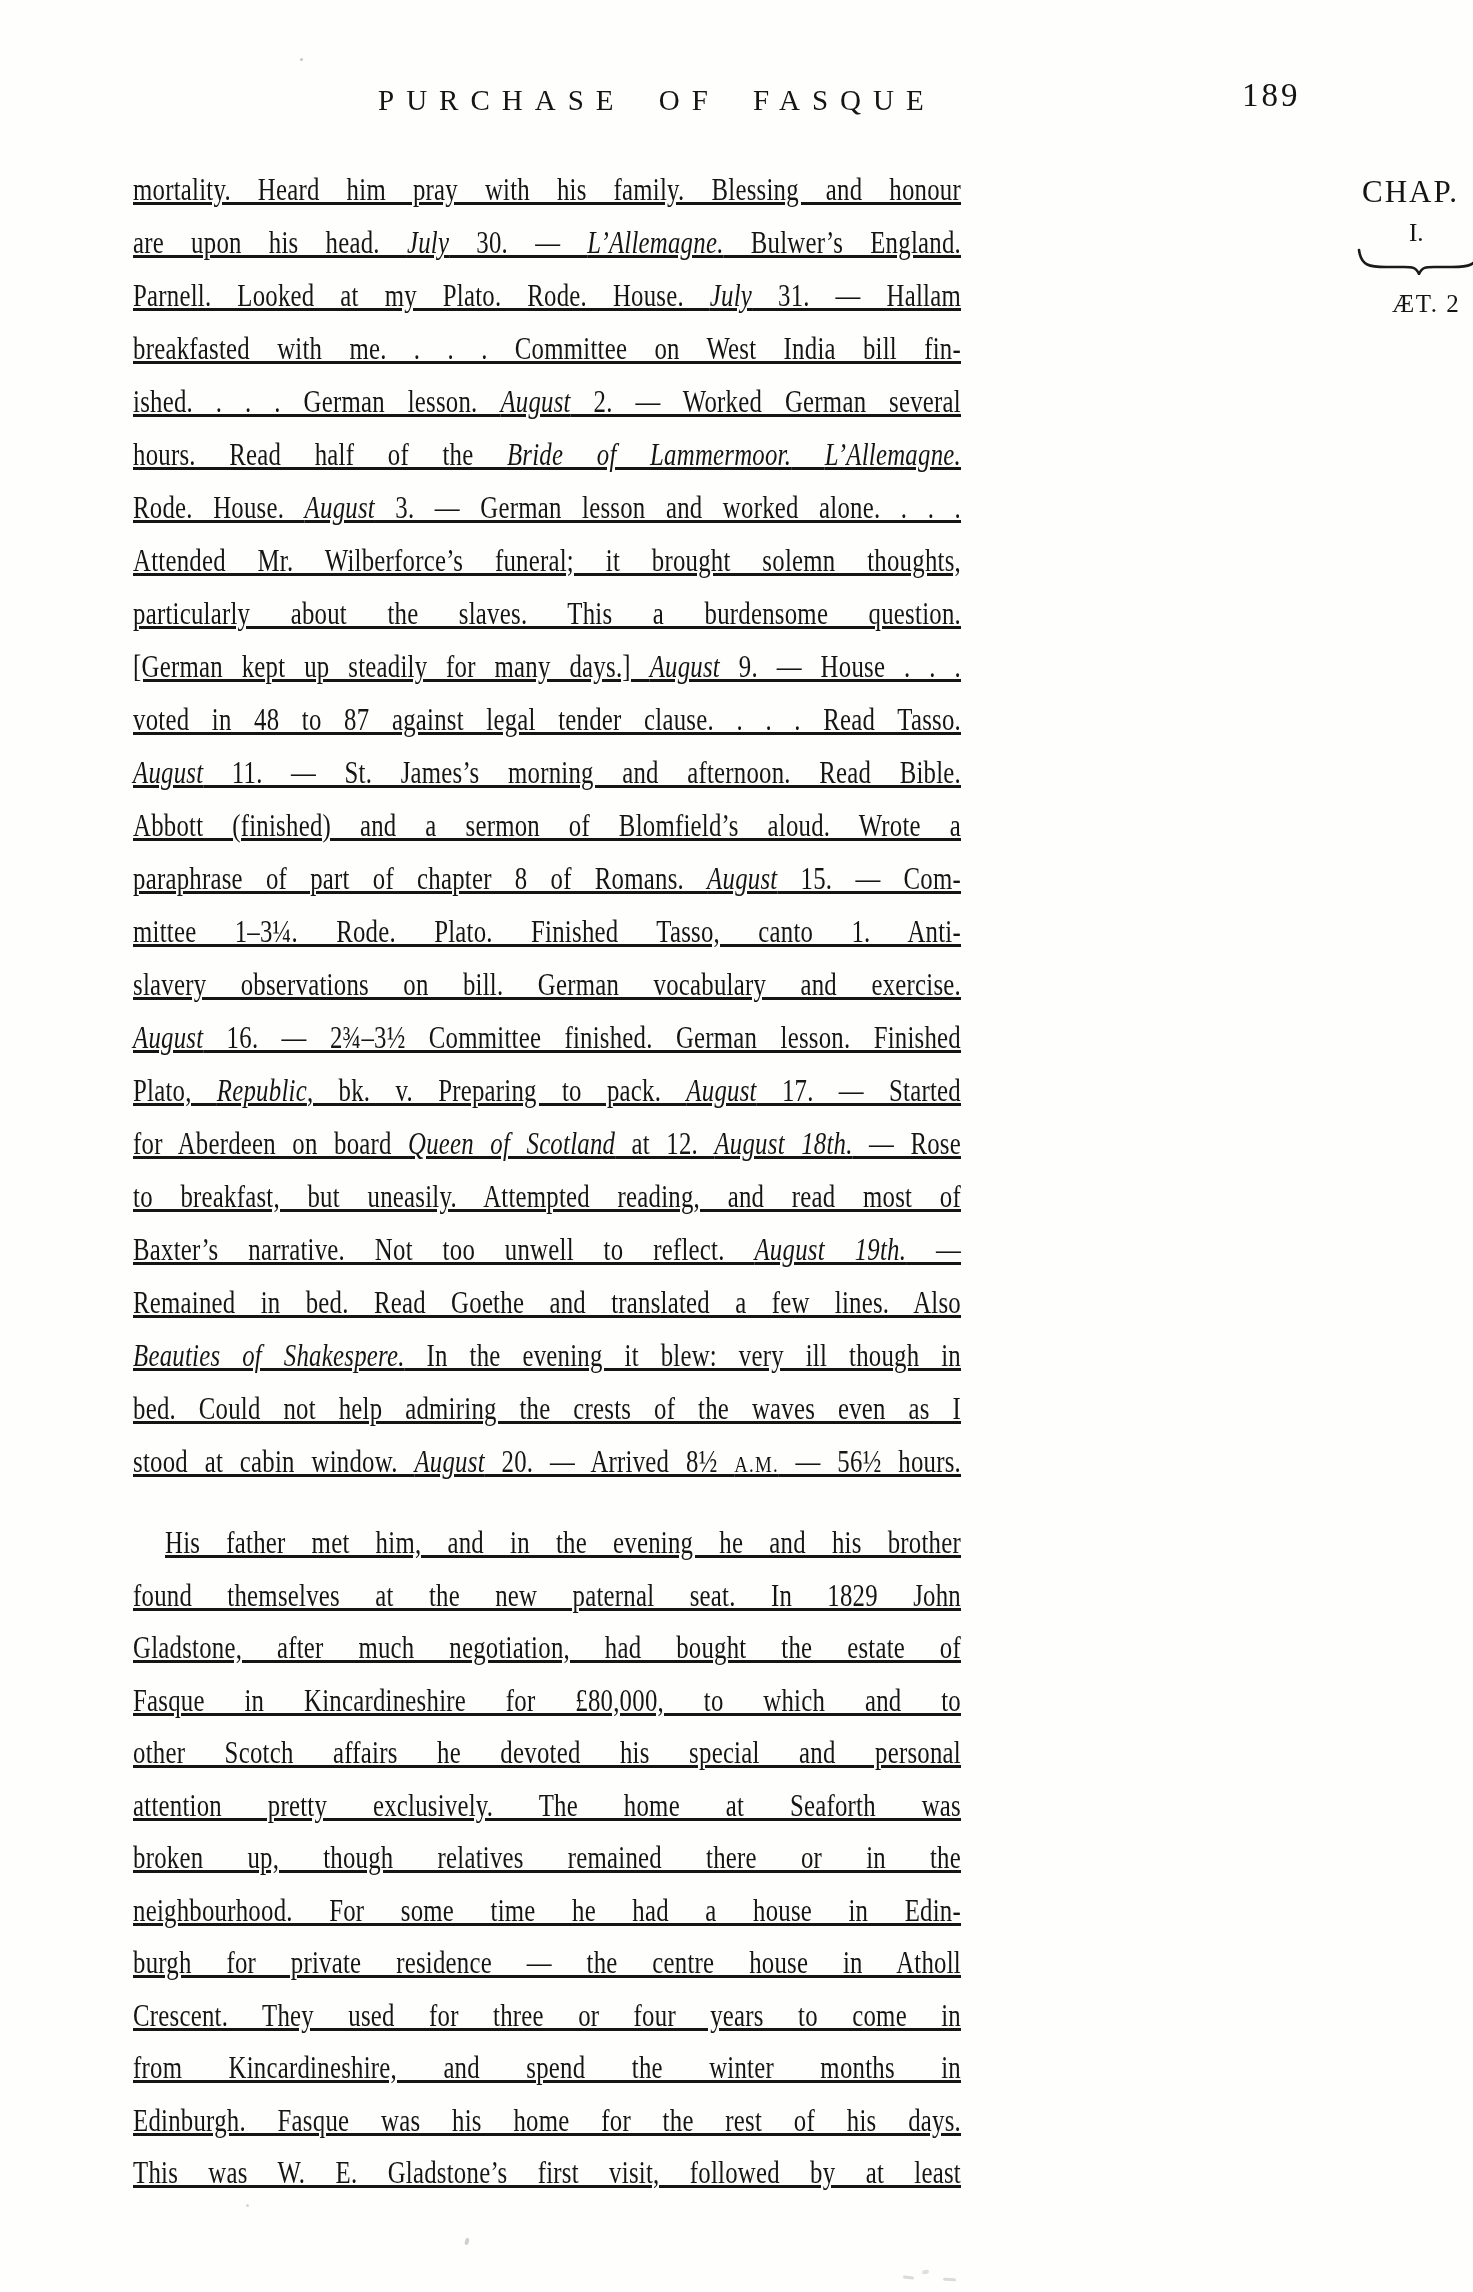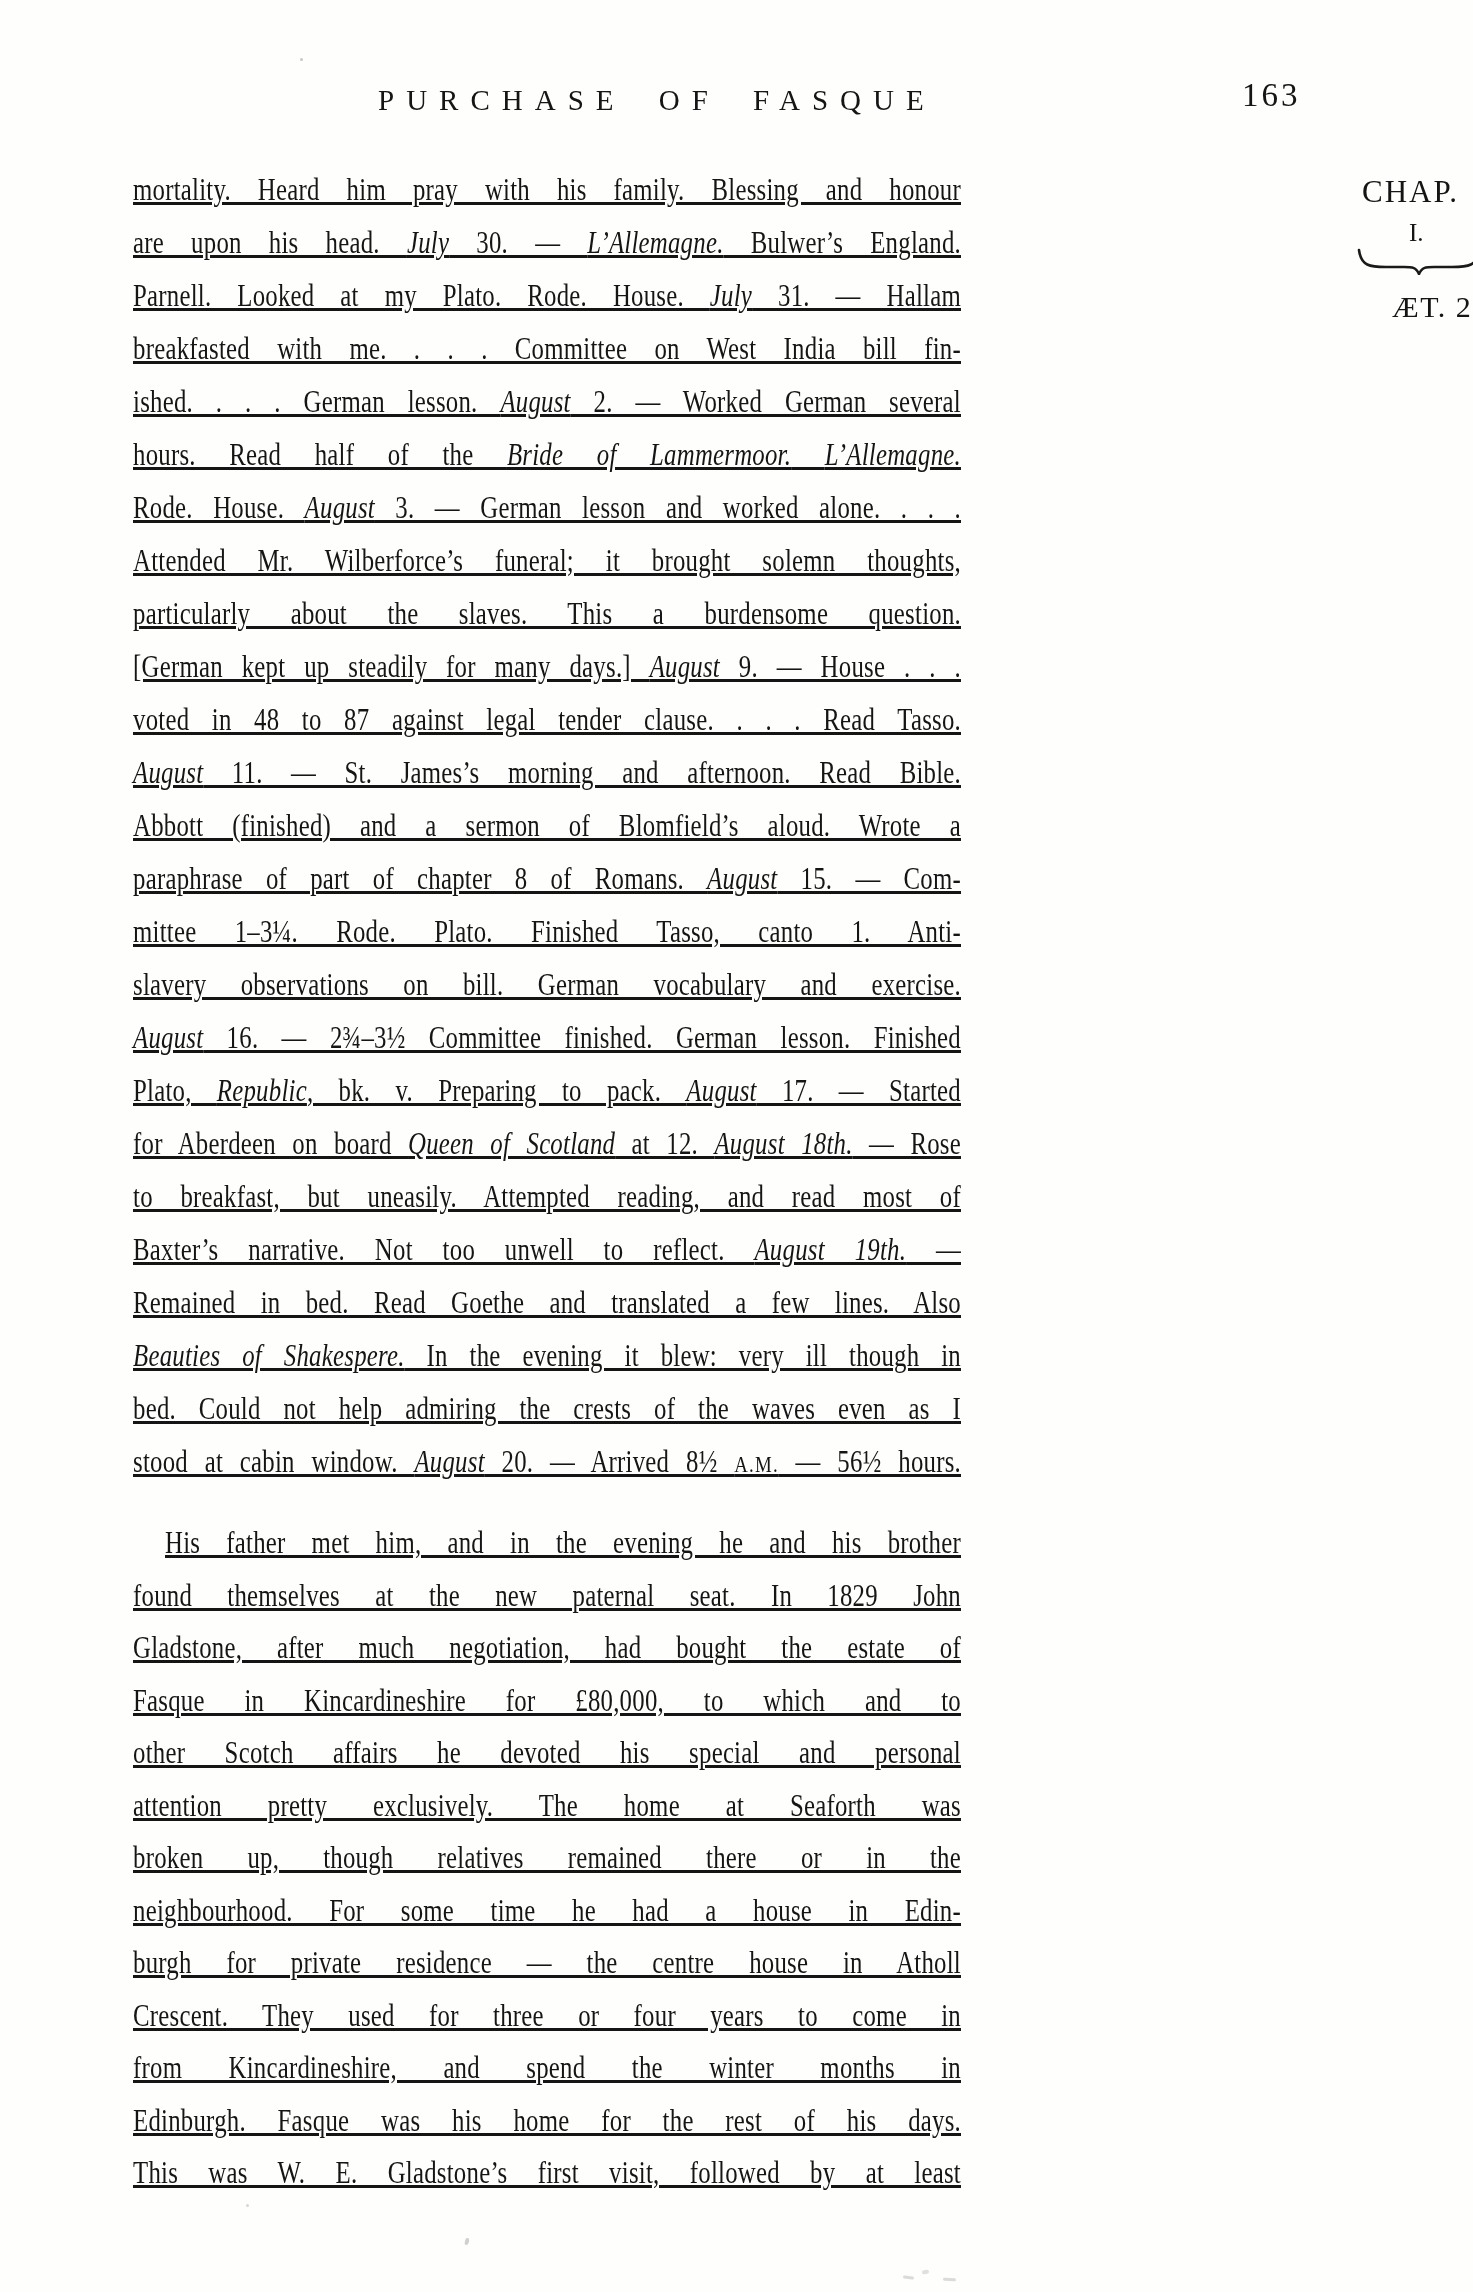--- a/index.html
+++ b/index.html
@@ -26,21 +26,21 @@
   }
   .sidenote-num {
     position:absolute; left:1409px; top:219px;
     font-size:25px;
   }
   .sidenote-brace {
     position:absolute; left:1356px; top:247px;
   }
   .sidenote-age {
     position:absolute; left:1392px; top:290px;
-    font-size:30px; letter-spacing:1.5px; white-space:nowrap;
+    font-size:25px; letter-spacing:1.5px; white-space:nowrap;
   }
   .para { position:absolute; left:133px;text-decoration:underline; }
   .p1 { top:163px; }
   .p2 { top:1517px; }
   .line {
     width:1035px;
     transform:scaleX(0.8);
     transform-origin:0 0;
     text-align:justify;
     text-align-last:justify;
@@ -55,21 +55,21 @@
   .sc { font-size:0.76em; letter-spacing:1.5px; }
   .speck { position:absolute; background:#9a9a9a; border-radius:50%; }
 </style>
 </head>
 <body>
 
 <div class="page">
 
   <div class="running-head-title">PURCHASE OF FASQUE</div>
 
-  <div class="page-number">163</div>
+  <div class="page-number">189</div>
 
   <div class="sidenote-chap">CHAP.</div>
 
   <div class="sidenote-num">I.</div>
 
   <div class="sidenote-brace">
     <svg width="130" height="28" viewBox="0 0 130 28">
       <path d="M3,3 C5,19 14,20 30,20 L48,20 C56,20 60,20 63,27 C66,20 70,20 78,20 L96,20 C112,20 121,19 124,3" fill="none" stroke="#1a1a1a" stroke-width="2.6" stroke-linecap="round"></path>
     </svg>
   </div>

